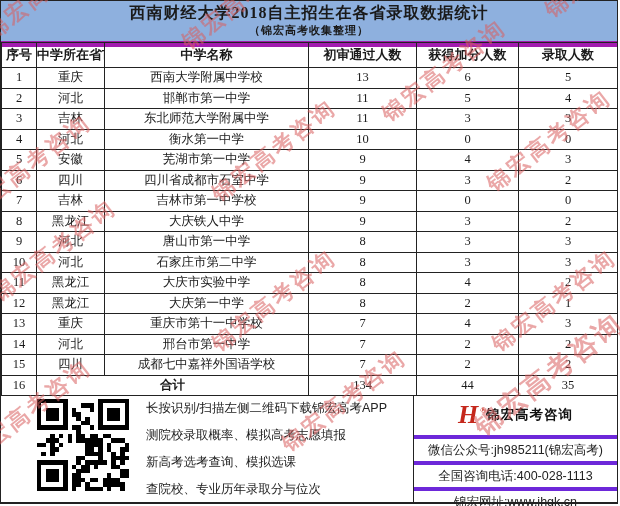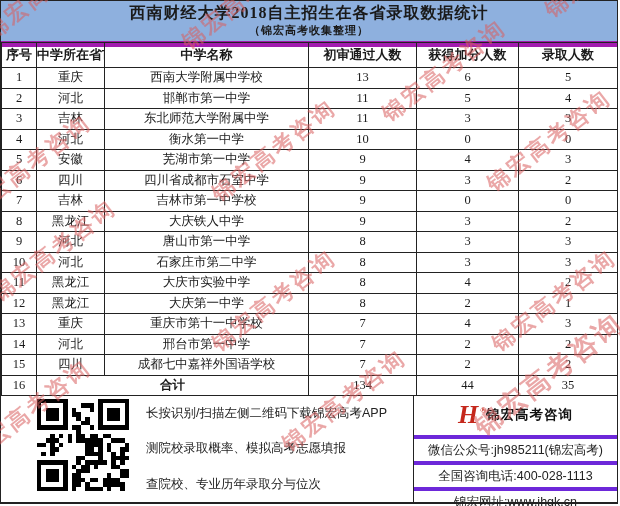--- a/index.html
+++ b/index.html
@@ -422,20 +422,21 @@
               <rect x="12" y="20" width="1" height="1"></rect>
               <rect x="13" y="20" width="1" height="1"></rect>
               <rect x="14" y="20" width="1" height="1"></rect>
               <rect x="16" y="20" width="1" height="1"></rect>
               <rect x="19" y="20" width="1" height="1"></rect>
             </svg>
         </div>
         <div class="promo">
           <div>长按识别/扫描左侧二维码下载锦宏高考APP</div>
           <div>测院校录取概率、模拟高考志愿填报</div>
+          <div>新高考选考查询、模拟选课</div>
           <div>查院校、专业历年录取分与位次</div>
         </div>
       </div>
       <div class="footer-right">
         <div class="fr-row fr-brand">
           <span class="logo-mark"><span>H</span><span class="logo-reg">®</span></span>
           <span class="brand-name">锦宏高考咨询</span>
         </div>
         <div class="fr-row small">微信公众号:jh985211(锦宏高考)</div>
         <div class="fr-row small">全国咨询电话:400-028-1113</div>

